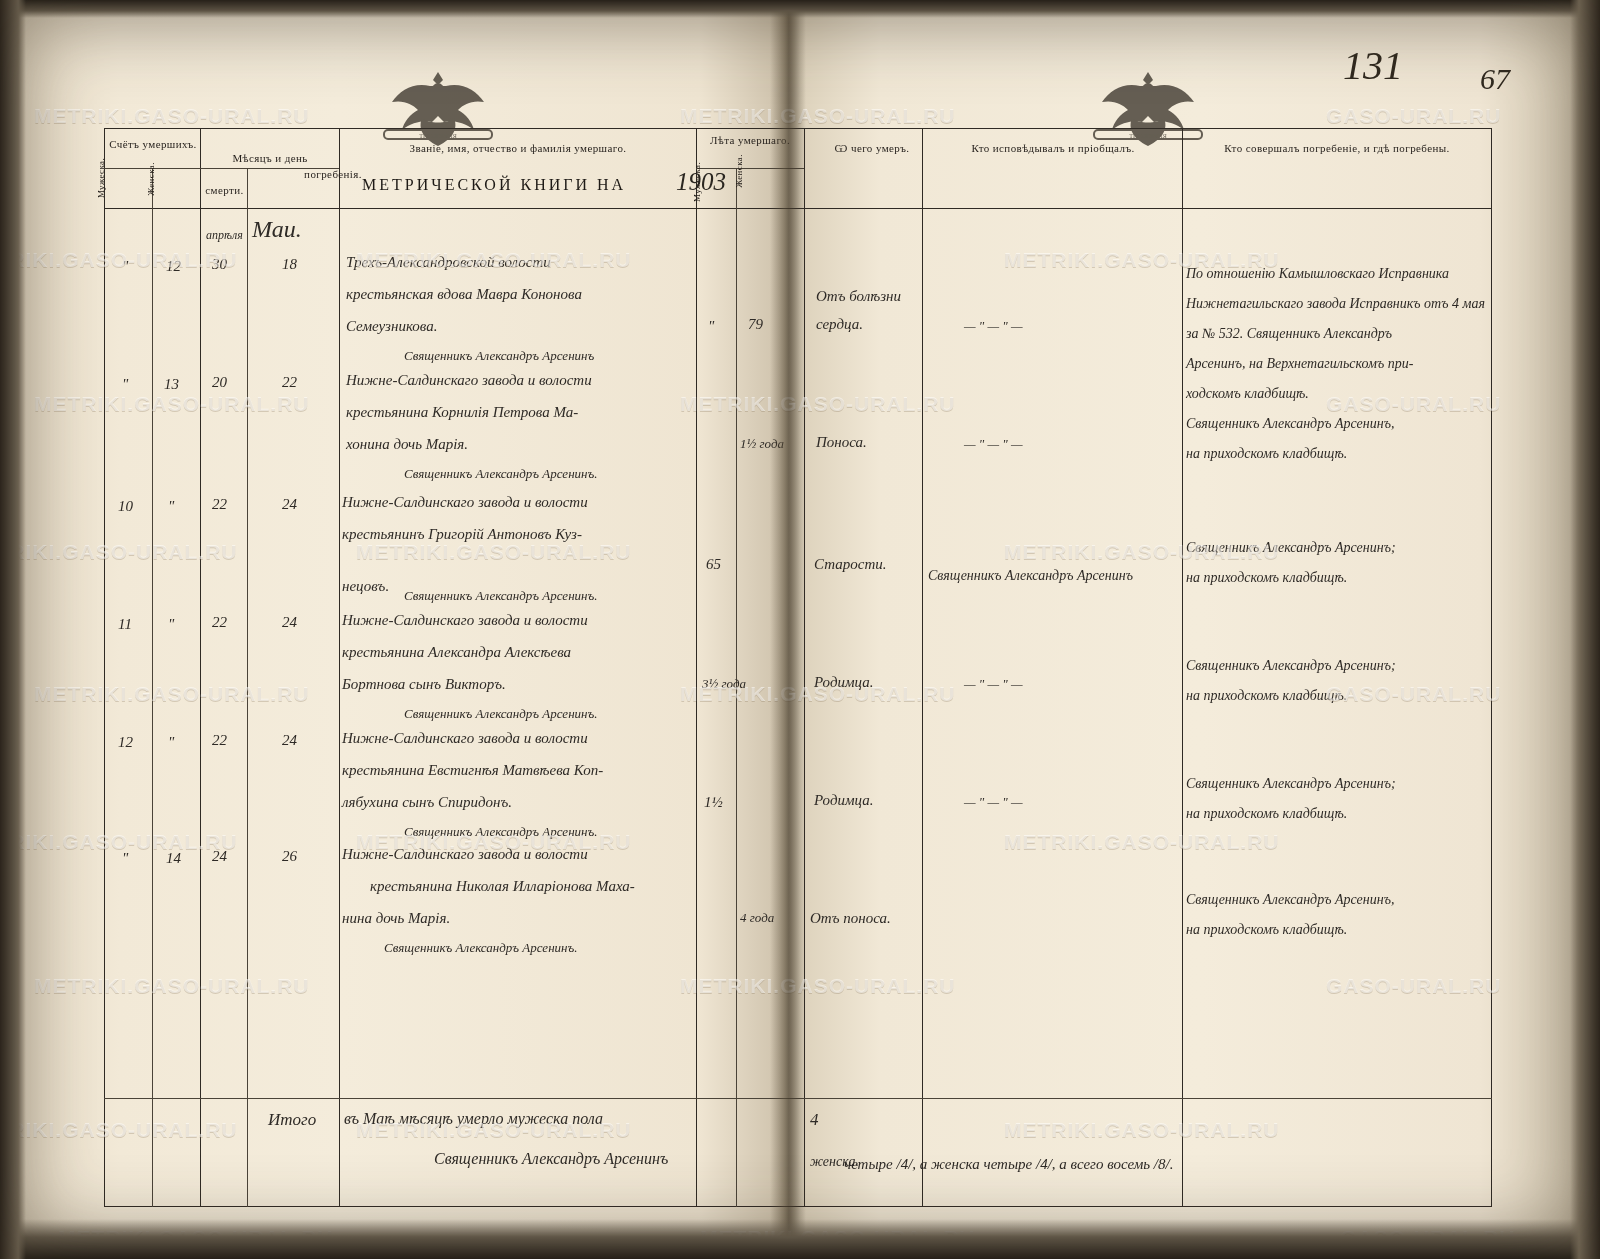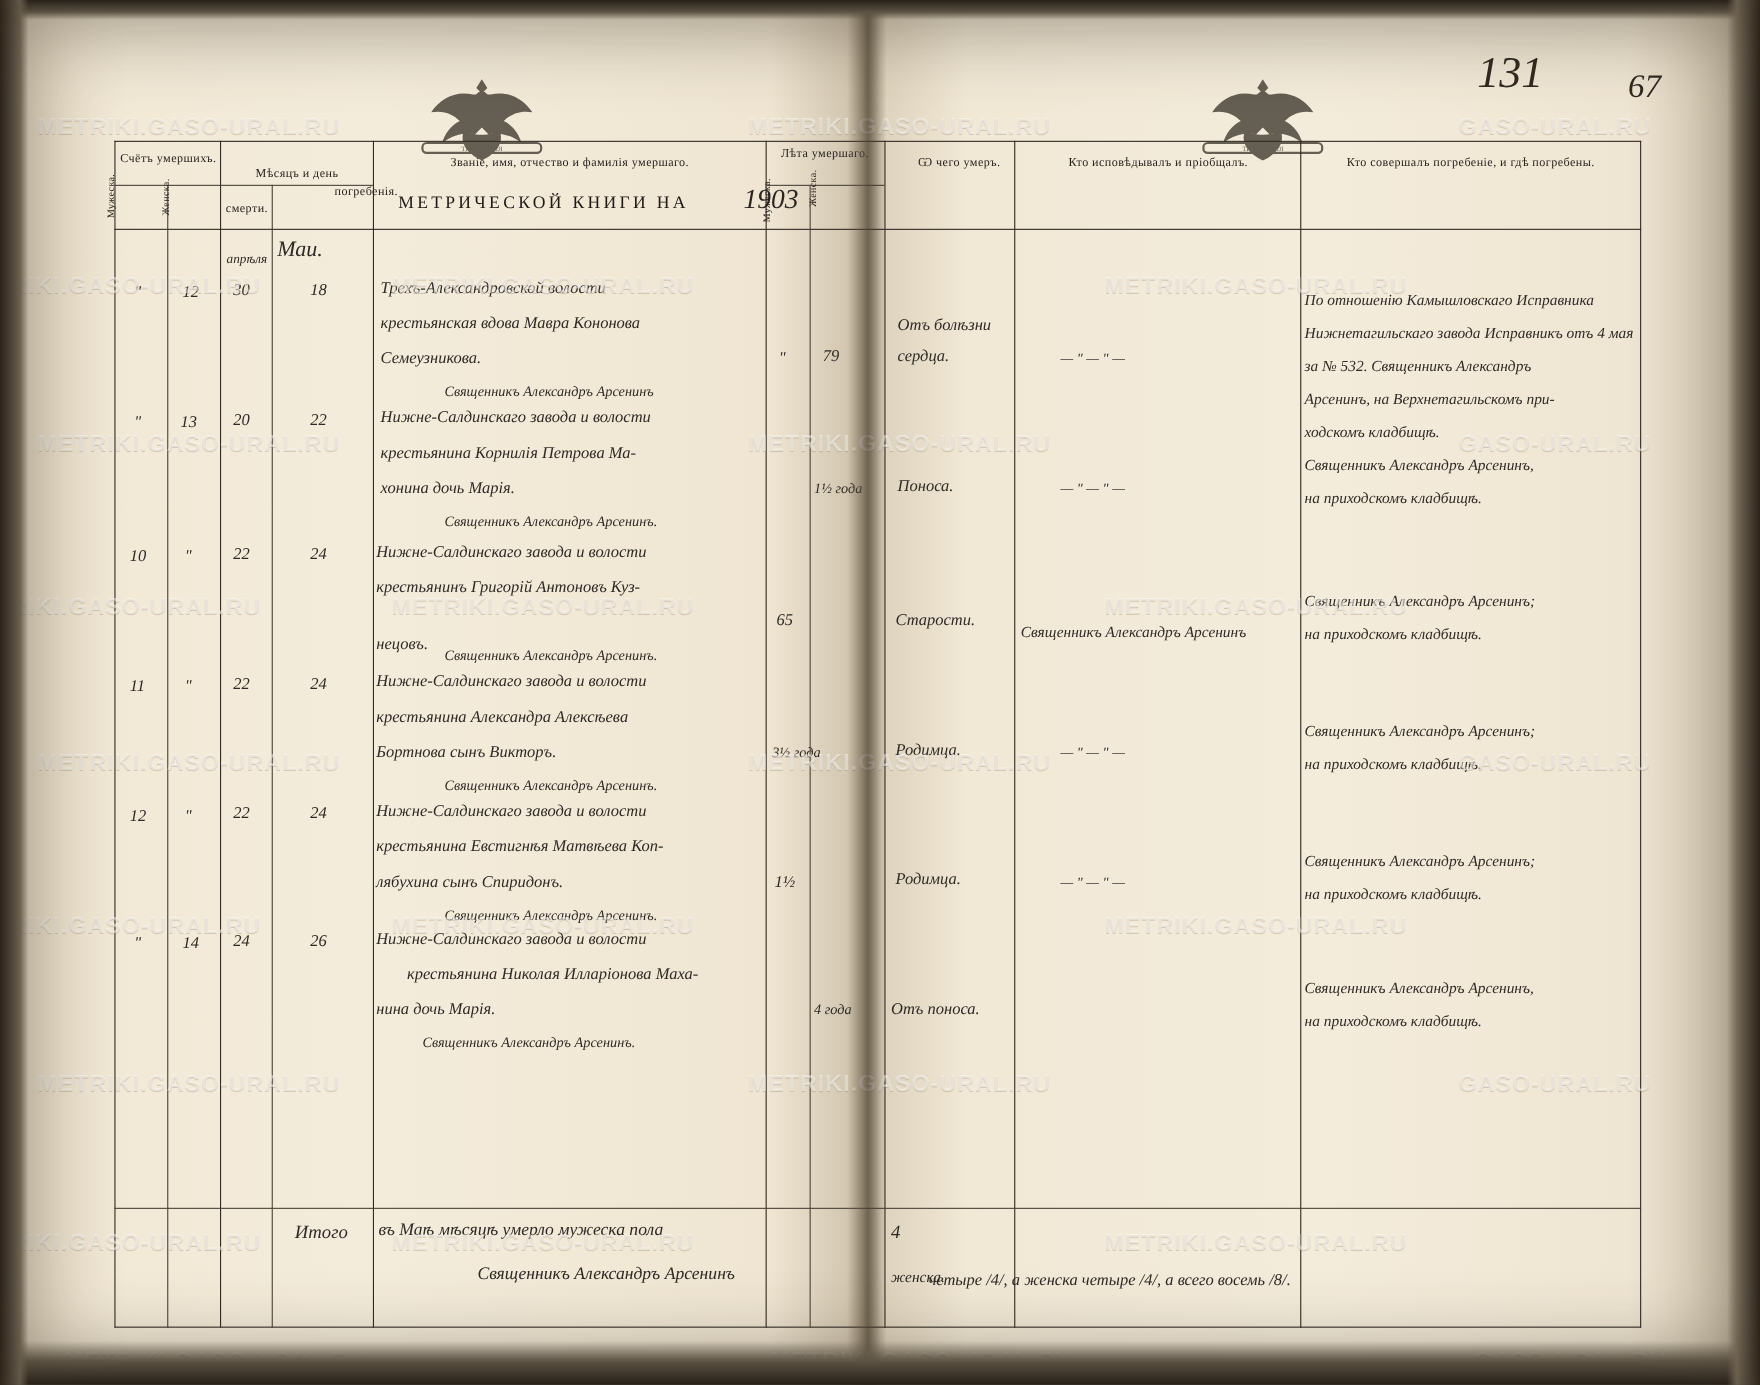--- a/index.html
+++ b/index.html
@@ -182,21 +182,21 @@
 
     <div class="hdr" style="left:594px;top:6px;width:104px;">Лѣта умершаго.</div>
     <div class="hdr" style="left:594px;top:50px;width:38px;font-size:9px;transform:rotate(-90deg) translate(-24px,-6px);transform-origin:left top;">Мужеска.</div>
     <div class="hdr" style="left:636px;top:50px;width:62px;font-size:9px;transform:rotate(-90deg) translate(-24px,-6px);transform-origin:left top;">Женска.</div>
 
     <div class="hdr" style="left:720px;top:14px;width:96px;">Ѡ чего умеръ.</div>
     <div class="hdr" style="left:822px;top:14px;width:254px;">Кто исповѣдывалъ и пріобщалъ.</div>
     <div class="hdr" style="left:1082px;top:14px;width:302px;">Кто совершалъ погребеніе, и гдѣ погребены.</div>
 
     <div class="hand" style="left:102px;top:100px;font-size:12px;">апрѣля</div>
-    <div class="hand" style="left:148px;top:88px;font-size:20px;">Маи.</div>
+    <div class="hand" style="left:148px;top:88px;font-size:24px;">Маи.</div>
 
     <div class="hand row-text" style="left:18px;top:130px;">"</div>
     <div class="hand row-text" style="left:62px;top:130px;">12</div>
     <div class="hand row-text" style="left:108px;top:128px;">30</div>
     <div class="hand row-text" style="left:178px;top:128px;">18</div>
     <div class="hand row-text" style="left:242px;top:126px;">Трехъ-Александровской волости</div>
     <div class="hand row-text" style="left:242px;top:158px;">крестьянская вдова Мавра Кононова</div>
     <div class="hand row-text" style="left:242px;top:190px;">Семеузникова.</div>
     <div class="hand small" style="left:300px;top:220px;">Священникъ Александръ Арсенинъ</div>
     <div class="hand row-text" style="left:604px;top:190px;">"</div>

